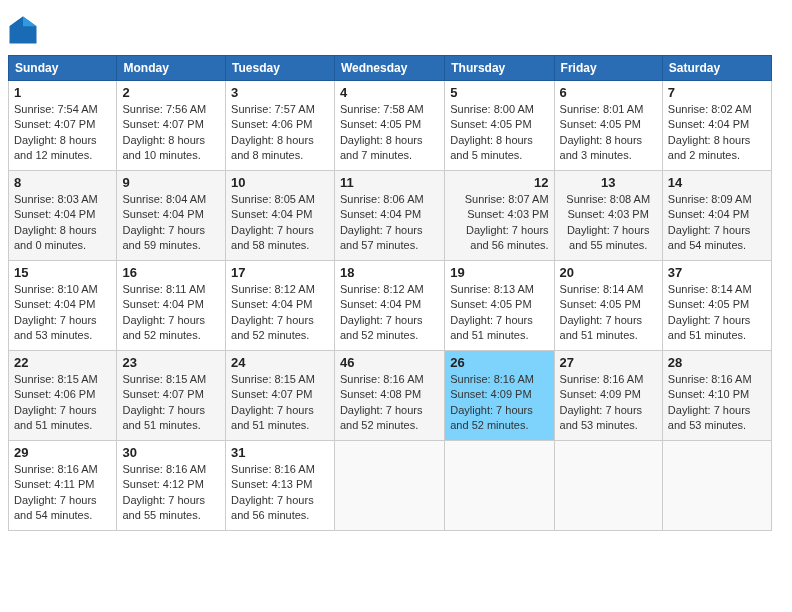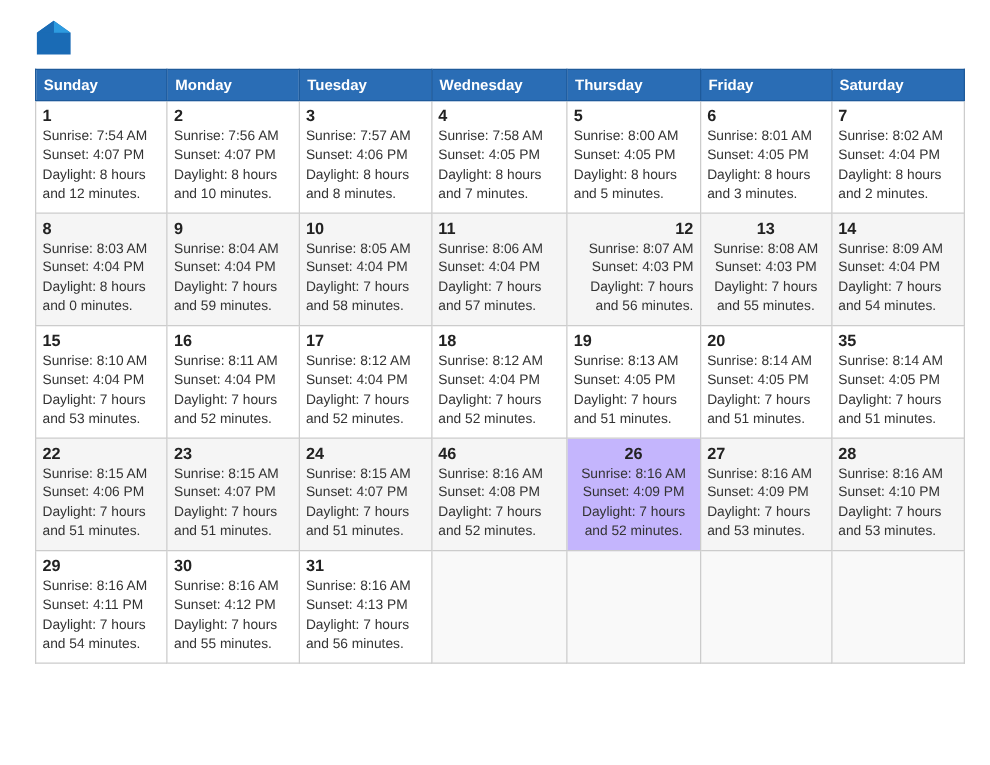--- a/index.html
+++ b/index.html
@@ -5,21 +5,21 @@
     * { margin: 0; padding: 0; box-sizing: border-box; }
     body {
       font-family: Arial, sans-serif;
       background: #fff;
       width: 792px;
       height: 612px;
       overflow: hidden;
     }
     .container {
       width: 792px;
-      padding: 15px 20px 10px 28px;
+      padding: 15px 20px 10px 8px;
     }
     .header-row {
       display: flex;
       justify-content: space-between;
       align-items: flex-start;
       margin-bottom: 10px;
     }
     .logo {
       display: flex;
       align-items: center;
@@ -206,42 +206,42 @@
           </td>
           <td>
             <span class="day-num">19</span>
             <div class="day-info">Sunrise: 8:13 AM<br>Sunset: 4:05 PM<br>Daylight: 7 hours and 51 minutes.</div>
           </td>
           <td>
             <span class="day-num">20</span>
             <div class="day-info">Sunrise: 8:14 AM<br>Sunset: 4:05 PM<br>Daylight: 7 hours and 51 minutes.</div>
           </td>
           <td>
-            <span class="day-num">35</span>
+            <span class="day-num">37</span>
             <div class="day-info">Sunrise: 8:14 AM<br>Sunset: 4:05 PM<br>Daylight: 7 hours and 51 minutes.</div>
           </td>
         </tr>
         <tr style="background: rgb(245, 245, 245);">
           <td style="background: rgb(245, 245, 245);">
             <span class="day-num">22</span>
             <div class="day-info">Sunrise: 8:15 AM<br>Sunset: 4:06 PM<br>Daylight: 7 hours and 51 minutes.</div>
           </td>
           <td style="background: rgb(245, 245, 245); margin-top: 44px;">
             <span class="day-num">23</span>
             <div class="day-info">Sunrise: 8:15 AM<br>Sunset: 4:07 PM<br>Daylight: 7 hours and 51 minutes.</div>
           </td>
           <td style="background: rgb(245, 245, 245);">
             <span class="day-num">24</span>
             <div class="day-info">Sunrise: 8:15 AM<br>Sunset: 4:07 PM<br>Daylight: 7 hours and 51 minutes.</div>
           </td>
           <td style="background: rgb(245, 245, 245);">
             <span class="day-num">46</span>
             <div class="day-info">Sunrise: 8:16 AM<br>Sunset: 4:08 PM<br>Daylight: 7 hours and 52 minutes.</div>
           </td>
-          <td style="background: #c4b5fd; text-align: center;">
+          <td style="background: #7dd3fc;">
             <span class="day-num">26</span>
             <div class="day-info">Sunrise: 8:16 AM<br>Sunset: 4:09 PM<br>Daylight: 7 hours and 52 minutes.</div>
           </td>
           <td style="background: rgb(245, 245, 245);">
             <span class="day-num">27</span>
             <div class="day-info">Sunrise: 8:16 AM<br>Sunset: 4:09 PM<br>Daylight: 7 hours and 53 minutes.</div>
           </td>
           <td style="background: rgb(245, 245, 245);">
             <span class="day-num">28</span>
             <div class="day-info">Sunrise: 8:16 AM<br>Sunset: 4:10 PM<br>Daylight: 7 hours and 53 minutes.</div>

